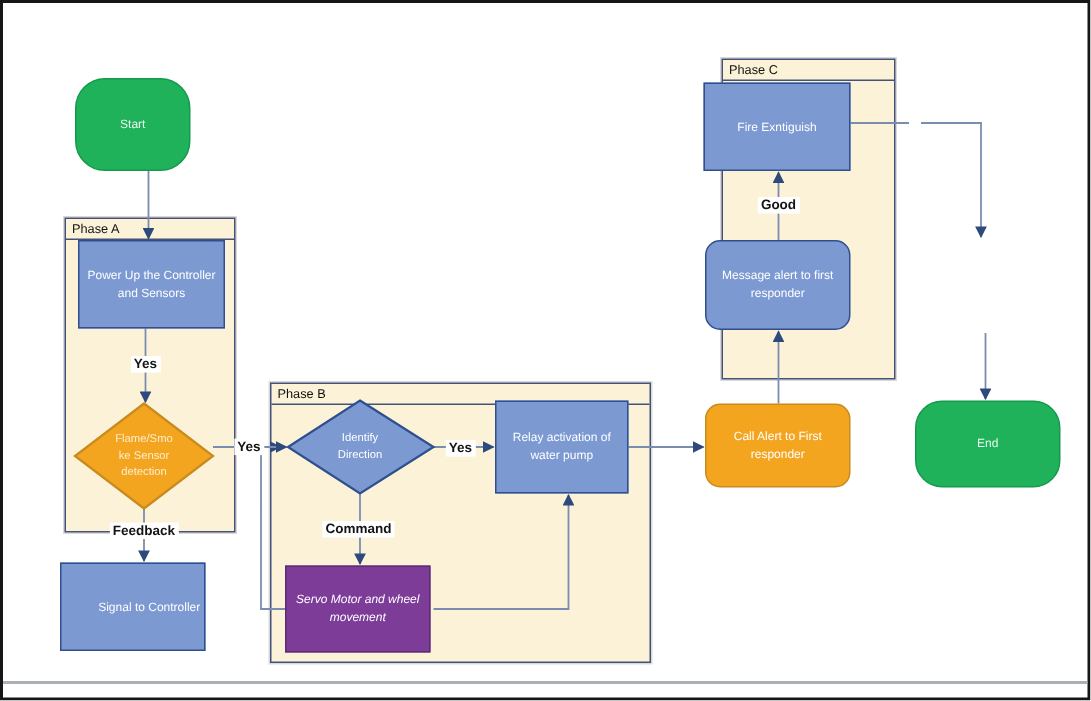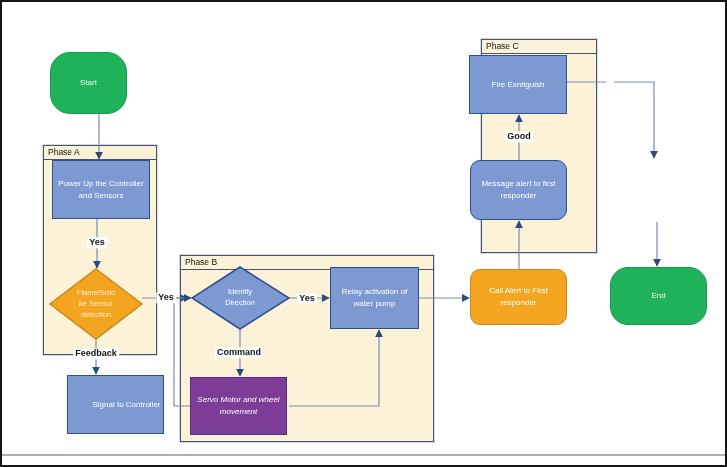--- a/index.html
+++ b/index.html
@@ -83,21 +83,21 @@
     </g>
     <polygon points="94,267 140,302 94,337 48,302" fill="#F4A520" stroke="#C98A1E" stroke-width="1.5"></polygon>
     <polygon points="238,265 287,296 238,327 190,296" fill="#7C99D2" stroke="#2F4F8F" stroke-width="1.5"></polygon>
   </svg>
 
   <div class="node node-green" style="left:48px;top:50px;width:77px;height:62px;border-radius:20px;">Start</div>
 
   <div class="node node-blue" style="left:50px;top:158px;width:98px;height:59px;">Power Up the Controller
 and Sensors</div>
 
-  <div class="node node-blue" style="left:65px;top:373px;width:97px;height:59px;padding-left:24px;">Signal to Controller</div>
+  <div class="node node-blue" style="left:38px;top:373px;width:97px;height:59px;padding-left:24px;">Signal to Controller</div>
 
   <div class="node node-blue" style="left:328px;top:265px;width:89px;height:62px;">Relay activation of
 water pump</div>
 
   <div class="node node-purple" style="left:188px;top:375px;width:97px;height:58px;font-style:italic;">Servo Motor and wheel
 movement</div>
 
   <div class="node node-blue" style="left:467px;top:53px;width:98px;height:59px;">Fire Exntiguish</div>
 
   <div class="node node-blue" style="left:468px;top:158px;width:97px;height:60px;border-radius:10px;">Message alert to first

